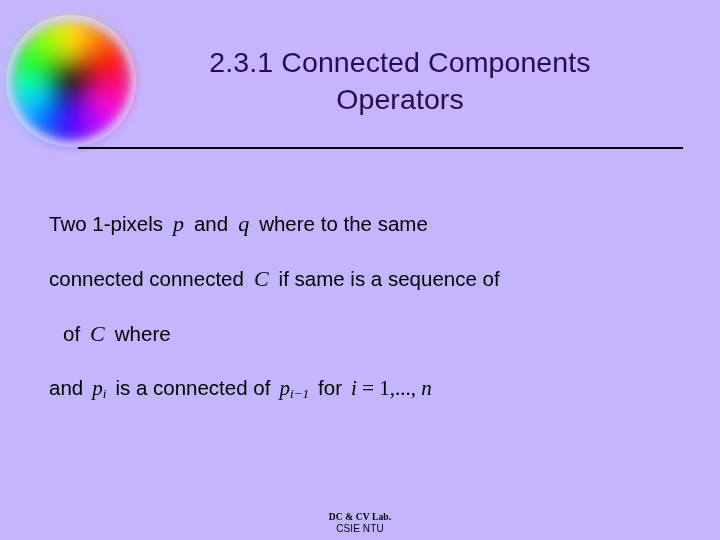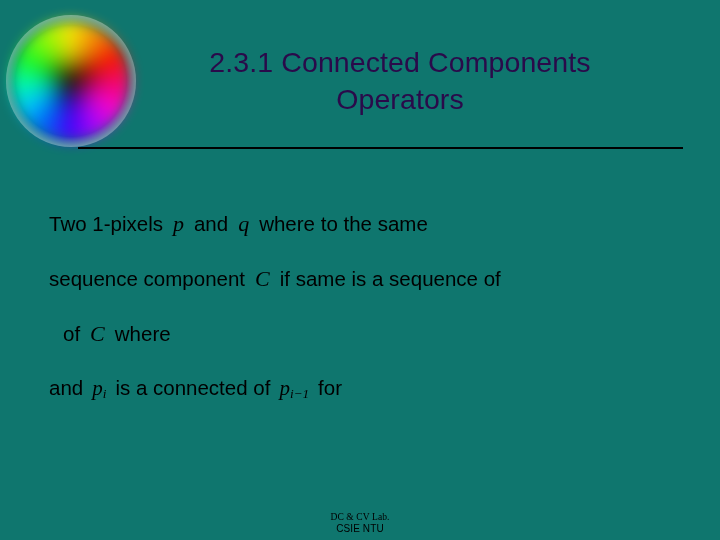--- a/index.html
+++ b/index.html
@@ -15,21 +15,21 @@
     color: #000000;
     position: relative;
   }
 
   
   .slide {
     position: absolute;
     left: 0; top: 0;
     width: 720px;
     height: 540px;
-    background: #0f766e;
+    background: #c4b5fd;
   }
 
   
   .logo {
     position: absolute;
     left: 12px;
     top: 21px;
     width: 118px;
     height: 120px;
   }
@@ -144,21 +144,21 @@
   
   .footer {
     position: absolute;
     left: 0;
     top: 512px;
     width: 720px;
     text-align: center;
   }
   .footer-lab {
     font-family: "Liberation Serif", "DejaVu Serif", serif;
-    font-weight: normal;
+    font-weight: bold;
     font-size: 9.5px;
     letter-spacing: 0.1px;
     color: #000000;
     line-height: 11px;
   }
   .footer-org {
     font-family: "Liberation Sans", sans-serif;
     font-size: 10px;
     letter-spacing: 0.1px;
     color: #000000;
@@ -189,21 +189,21 @@
       <span class="mathv">p</span>
       <span class="sp2"></span>
       <span class="txt">and</span>
       <span class="sp2"></span>
       <span class="mathv">q</span>
       <span class="sp2"></span>
       <span class="txt">where to the same</span>
     </div>
 
     <div class="body-line">
-      <span class="txt">sequence component</span>
+      <span class="txt">connected connected</span>
       <span class="sp2"></span>
       <span class="mathv">C</span>
       <span class="sp2"></span>
       <span class="txt">if same is a sequence of</span>
     </div>
 
     <div class="body-line">
       <span class="sp2"></span>
       <span class="sp2"></span>
       <span class="txt">of</span>
@@ -218,20 +218,21 @@
       <span class="txt">and</span>
       <span class="sp2"></span>
       <span class="mathe"><span>p</span><sub>i</sub></span>
       <span class="sp2"></span>
       <span class="txt">is a connected of</span>
       <span class="sp2"></span>
       <span class="mathe"><span>p</span><sub>i−1</sub></span>
       <span class="sp2"></span>
       <span class="txt">for</span>
       <span class="sp2"></span>
+      <span class="mathe"><span>i</span><span class="up"> = </span><span class="up">1,..., </span><span>n</span></span>
     </div>
 
   </div>
 
   <div class="footer">
     <div class="footer-lab">DC &amp; CV Lab.</div>
     <div class="footer-org">CSIE NTU</div>
   </div>
 
 </div>

